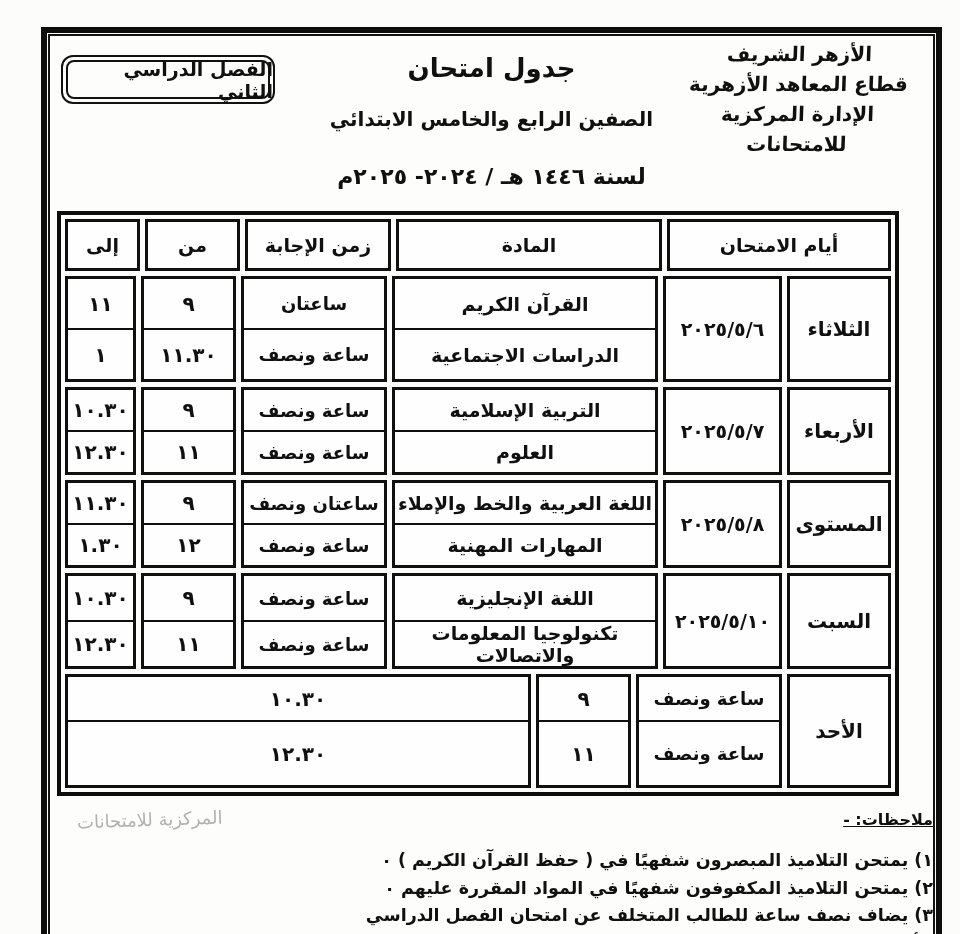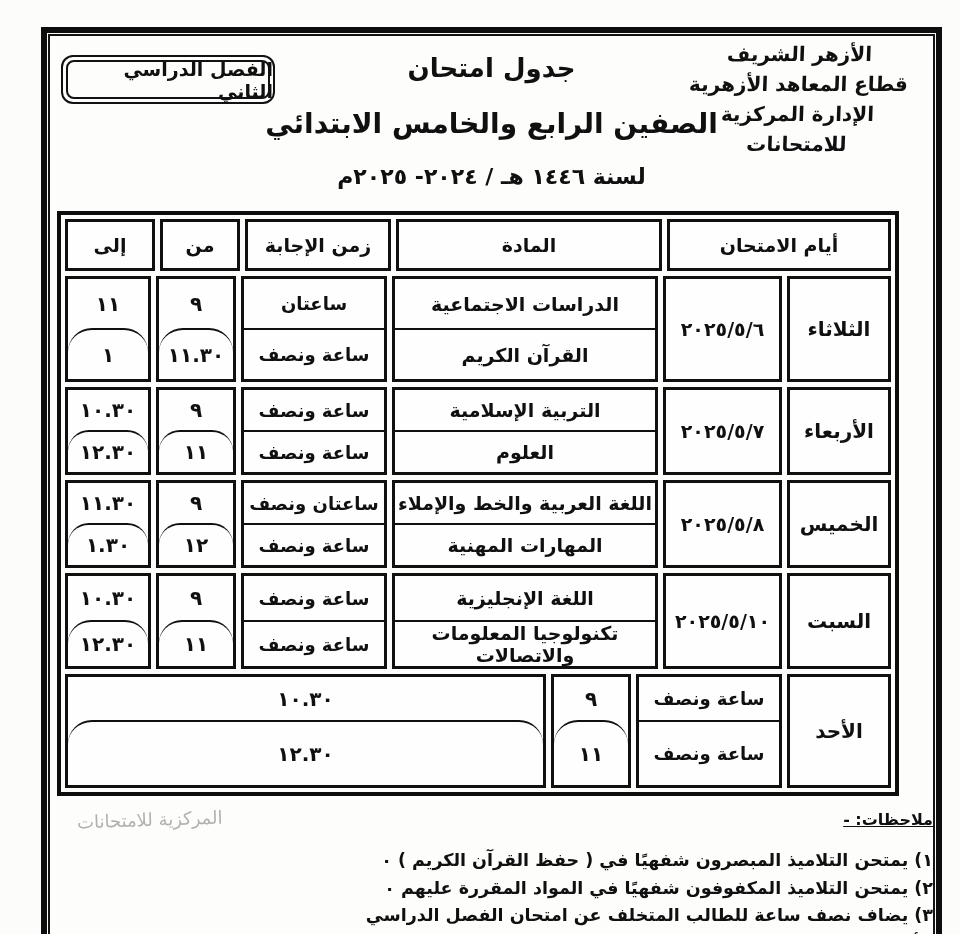--- a/index.html
+++ b/index.html
@@ -31,54 +31,54 @@
   
   .logo {
     position: absolute; right: 12px; top: 6px; width: 252px;
     text-align: center; font-weight: bold; line-height: 1.5; font-size: 20px;
     transform: skewX(-2deg);
   }
 
   
   .titles { position: absolute; left: 0; right: 0; top: 0; text-align: center; }
   .title-main { position: absolute; left: 0; right: 0; top: 20px; font-size: 26px; font-weight: bold; }
-  .title-sub  { position: absolute; left: 0; right: 0; top: 74px; font-size: 28px; font-weight: bold; }
+  .title-sub  { position: absolute; left: 0; right: 0; top: 74px; font-size: 20px; font-weight: bold; }
   .title-year { position: absolute; left: 0; right: 0; top: 131px; font-size: 22px; font-weight: bold; }
 
   
   .sched {
     position: absolute; right: 37px; top: 178px; width: 842px; height: 585px;
     border: 4px solid #0d0d0d; padding: 4px;
     display: flex; flex-direction: column; gap: 5px; background: #fdfdfc;
   }
   .trow { display: flex; gap: 5px; }
   .hrow { height: 52px; }
   .box {
     border: 3px solid #101010; background: #fefefe;
     display: flex; align-items: center; justify-content: center;
     text-align: center; font-weight: bold;
   }
   .hcell { font-size: 19px; }
   .w-days { width: 224px; } .w-subj { width: 266px; } .w-dur { width: 146px; }
-  .w-from { width: 80px; text-align: right; }  .w-to { flex: 1; }
+  .w-from { width: 95px; text-align: right; }  .w-to { flex: 1; }
   .w-day { width: 104px; }  .w-date { width: 119px; }
 
   .b0 { height: 106px; } .b1 { height: 88px; } .b2 { height: 88px; }
   .b3 { height: 96px; }  .b4 { height: 114px; }
 
   .stack { flex-direction: column; align-items: stretch; justify-content: stretch; padding: 0; }
   .cellrow { flex: 1; display: flex; flex-direction: column; align-items: center; justify-content: center; }
   .cellrow + .cellrow { border-top: 2px solid #101010; }
   .b4 .cellrow:first-child { flex: 0 0 40%; }
 
   .day-cell { font-size: 20px; }
   .date-cell { font-size: 19px; }
   .subj { font-size: 19px; }
   .dur { font-size: 18px; }
-  .time { font-size: 20px; border-radius: 24px; }
+  .time { font-size: 20px; }
   .subj-note { font-size: 15px; line-height: 1.15; margin-top: 2px; }
 
   
   .watermark {
     position: absolute; left: 30px; top: 776px; font-size: 18px; color: #b3b1ae;
     transform: rotate(-2deg); font-weight: normal;
   }
 
   
   .notes { position: absolute; right: 3px; top: 777px; width: 600px; text-align: right; }
@@ -114,22 +114,22 @@
         <div class="box hcell w-subj">المادة</div>
         <div class="box hcell w-dur">زمن الإجابة</div>
         <div class="box hcell w-from">من</div>
         <div class="box hcell w-to">إلى</div>
       </div>
 
       <div class="trow b0">
         <div class="box day-cell w-day">الثلاثاء</div>
         <div class="box date-cell w-date">٢٠٢٥/٥/٦</div>
         <div class="box stack w-subj">
+          <div class="cellrow subj">القرآن الكريم</div>
           <div class="cellrow subj">الدراسات الاجتماعية</div>
-          <div class="cellrow subj">القرآن الكريم</div>
         </div>
         <div class="box stack w-dur">
           <div class="cellrow dur">ساعتان</div>
           <div class="cellrow dur">ساعة ونصف</div>
         </div>
         <div class="box stack w-from">
           <div class="cellrow time">٩</div>
           <div class="cellrow time">١١.٣٠</div>
         </div>
         <div class="box stack w-to">
@@ -153,21 +153,21 @@
           <div class="cellrow time">٩</div>
           <div class="cellrow time">١١</div>
         </div>
         <div class="box stack w-to">
           <div class="cellrow time">١٠.٣٠</div>
           <div class="cellrow time">١٢.٣٠</div>
         </div>
       </div>
 
       <div class="trow b2">
-        <div class="box day-cell w-day">الخميس</div>
+        <div class="box day-cell w-day">المستوى</div>
         <div class="box date-cell w-date">٢٠٢٥/٥/٨</div>
         <div class="box stack w-subj">
           <div class="cellrow subj">اللغة العربية والخط والإملاء</div>
           <div class="cellrow subj">المهارات المهنية</div>
         </div>
         <div class="box stack w-dur">
           <div class="cellrow dur">ساعتان  ونصف</div>
           <div class="cellrow dur">ساعة ونصف</div>
         </div>
         <div class="box stack w-from">

